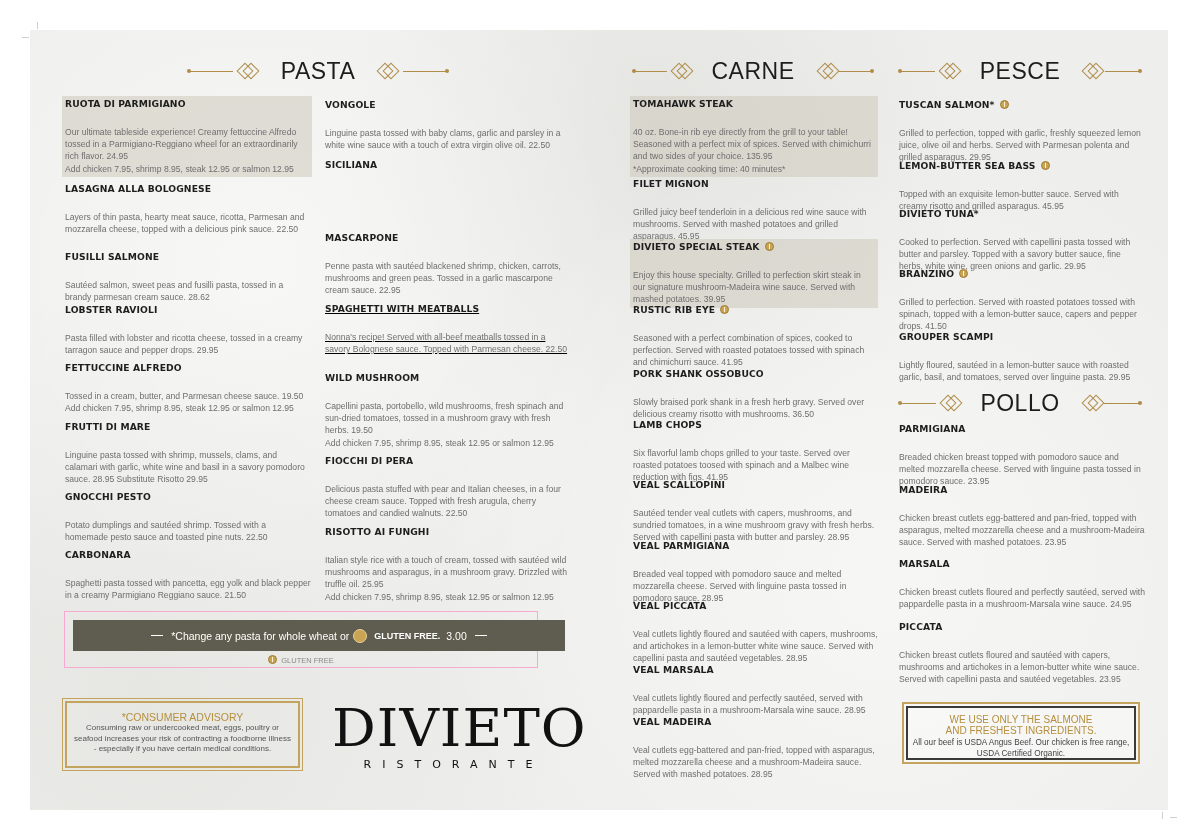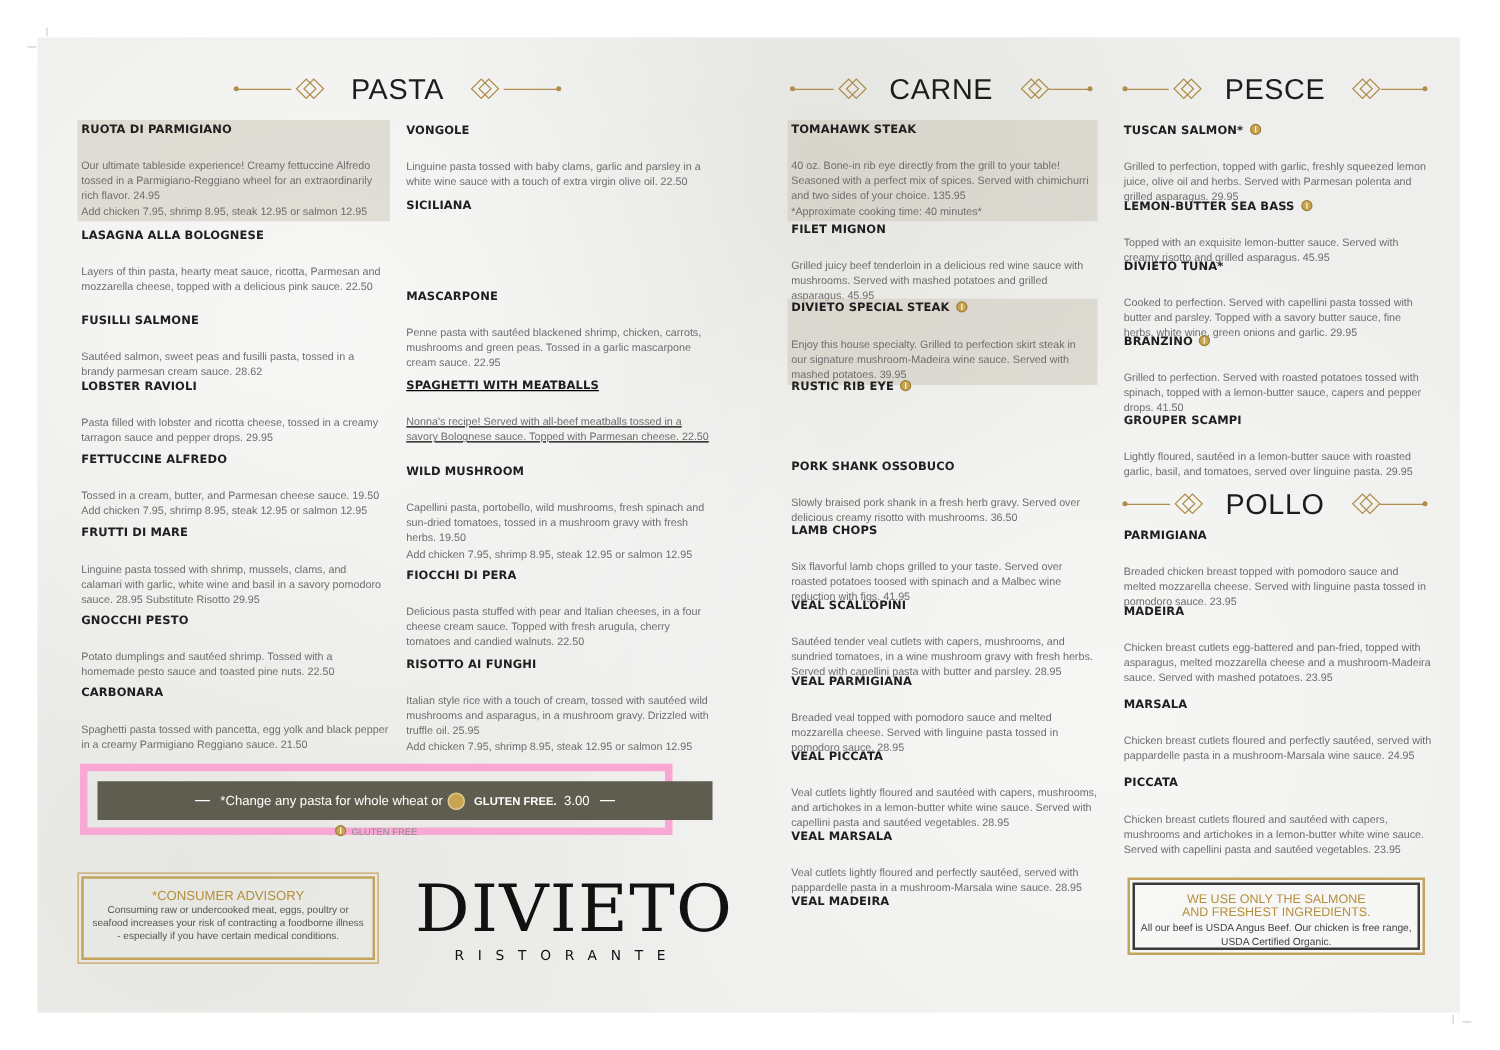--- a/index.html
+++ b/index.html
@@ -35,21 +35,21 @@
   .item .name { font-family: "DejaVu Sans", sans-serif; font-weight: bold; font-size: 9.2px; color: #1e1e1e; line-height: 12px; letter-spacing: 0.1px; }
   .item .desc { font-family: "Liberation Sans", sans-serif; font-size: 8.6px; color: #6e6e6e; line-height: 12.2px; margin-top: 16px; }
   .item .extra { font-family: "Liberation Sans", sans-serif; font-size: 8.6px; color: #6e6e6e; line-height: 12.2px; }
   .gf {
     display: inline-block; width: 9px; height: 9px; border-radius: 50%;
     background: #c9a553; border: 1px solid #9e7c33; vertical-align: -1px; margin-left: 5px;
     position: relative;
   }
   .gf::after { content: ""; position: absolute; left: 3px; top: 1px; width: 1px; height: 5px; background: #fff3d6; }
 
-  .gluten-box { position: absolute; left: 64px; top: 611px; width: 474px; height: 57px; border: 6px solid #f9a8d4; }
+  .gluten-box { position: absolute; left: 64px; top: 611px; width: 474px; height: 57px; border: 1px solid #f9a8d4; }
   .gluten-bar { position: absolute; left: 8px; top: 8px; width: 492px; height: 31px; background: #5f5d4f; display: flex; align-items: center; justify-content: center; color: #ffffff; font-size: 10.5px; }
   .gluten-bar .dash { display: inline-block; width: 12px; height: 1.5px; background: #fff; margin: 0 8px; }
   .gluten-bar .bold { font-weight: bold; font-size: 9px; margin-left: 4px; }
   .gluten-bar .gfbig { display: inline-block; width: 14px; height: 14px; border-radius: 50%; background: #c9a553; border: 1px solid #e6d09a; margin: 0 3px 0 4px; }
   .gluten-note { position: absolute; left: 0; top: 43px; width: 100%; text-align: center; font-size: 7.5px; color: #8a8a8a; }
   .gluten-note .gf { margin: 0 4px 0 0; }
 
   .advisory { position: absolute; left: 65px; top: 701px; width: 235px; height: 67px; border: 2px solid #c4a35f; outline: 1px solid #c4a35f; outline-offset: 2px; text-align: center; padding-top: 8px; }
   .advisory .t { color: #b58f3c; font-size: 10.5px; line-height: 12px; }
   .advisory .b { color: #555; font-size: 8px; line-height: 10.5px; padding: 0 6px; }
@@ -201,20 +201,21 @@
 <div class="item" style="left:633px;top:178px;">
   <div class="name">FILET MIGNON</div>
   <div class="desc">Grilled juicy beef tenderloin in a delicious red wine sauce with mushrooms. Served with mashed potatoes and grilled asparagus.  45.95</div>
 </div>
 <div class="item hl" style="left:630px;top:239px;width:248px;">
   <div class="name"><span>DIVIETO SPECIAL STEAK</span><span class="gf"></span></div>
   <div class="desc">Enjoy this house specialty. Grilled to perfection skirt steak in our signature mushroom-Madeira wine sauce. Served with mashed potatoes.  39.95</div>
 </div>
 <div class="item" style="left:633px;top:304px;">
   <div class="name"><span>RUSTIC RIB EYE</span><span class="gf"></span></div>
+  <div class="desc">Seasoned with a perfect combination of spices, cooked to perfection. Served with roasted potatoes tossed with spinach and chimichurri sauce.  41.95</div>
 </div>
 <div class="item" style="left:633px;top:368px;">
   <div class="name">PORK SHANK OSSOBUCO</div>
   <div class="desc">Slowly braised pork shank in a fresh herb gravy. Served over delicious creamy risotto with mushrooms.  36.50</div>
 </div>
 <div class="item" style="left:633px;top:419px;">
   <div class="name">LAMB CHOPS</div>
   <div class="desc">Six flavorful lamb chops grilled to your taste. Served over roasted potatoes toosed with spinach and a Malbec wine reduction with figs.  41.95</div>
 </div>
 <div class="item" style="left:633px;top:479px;">
@@ -228,20 +229,21 @@
 <div class="item" style="left:633px;top:600px;">
   <div class="name">VEAL PICCATA</div>
   <div class="desc">Veal cutlets lightly floured and sautéed with capers, mushrooms, and artichokes in a lemon-butter white wine sauce. Served with capellini pasta and sautéed vegetables.  28.95</div>
 </div>
 <div class="item" style="left:633px;top:664px;">
   <div class="name">VEAL MARSALA</div>
   <div class="desc">Veal cutlets lightly floured and perfectly sautéed, served with pappardelle pasta in a mushroom-Marsala wine sauce.  28.95</div>
 </div>
 <div class="item" style="left:633px;top:716px;">
   <div class="name">VEAL MADEIRA</div>
+  <div class="desc">Veal cutlets egg-battered and pan-fried, topped with asparagus, melted mozzarella cheese and a mushroom-Madeira sauce. Served with mashed potatoes.  28.95</div>
 </div>
 
 <div class="item" style="left:899px;top:99px;">
   <div class="name"><span>TUSCAN SALMON*</span><span class="gf"></span></div>
   <div class="desc">Grilled to perfection, topped with garlic, freshly squeezed lemon juice, olive oil and herbs. Served with Parmesan polenta and grilled asparagus.  29.95</div>
 </div>
 <div class="item" style="left:899px;top:160px;">
   <div class="name"><span>LEMON-BUTTER SEA BASS</span><span class="gf"></span></div>
   <div class="desc">Topped with an exquisite lemon-butter sauce. Served with creamy risotto and grilled asparagus.  45.95</div>
 </div>

